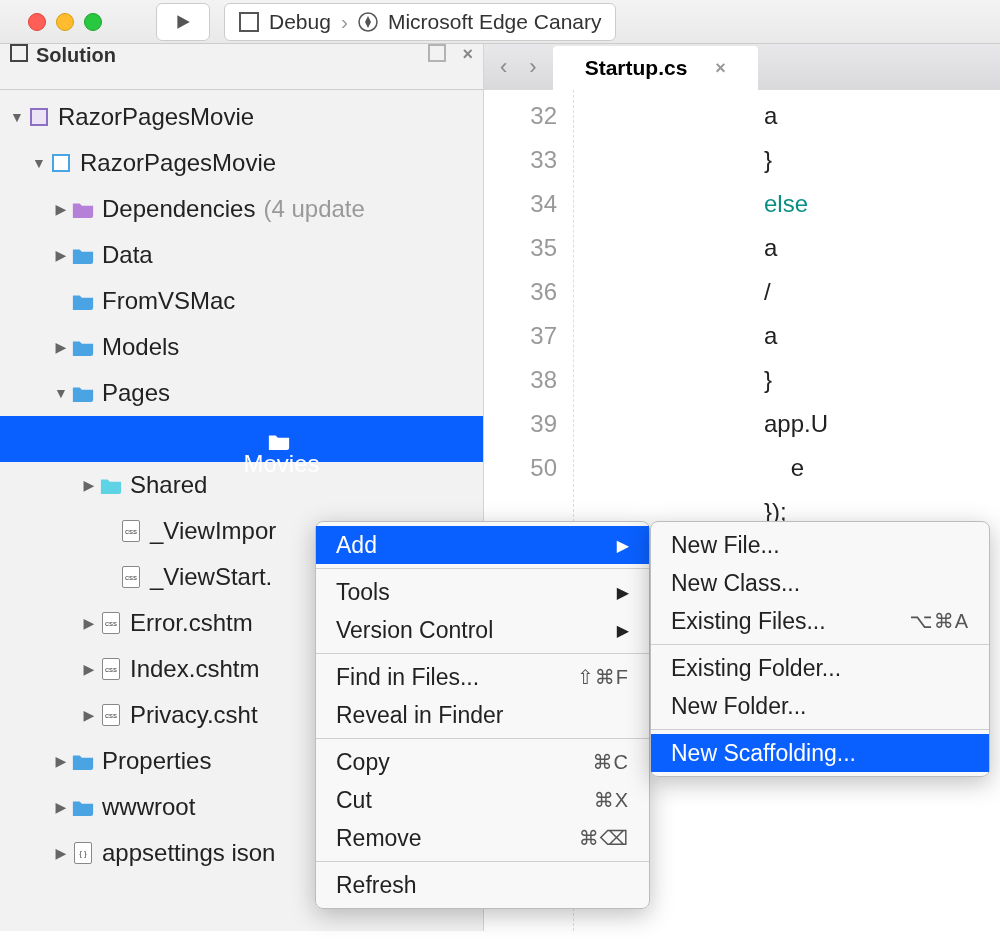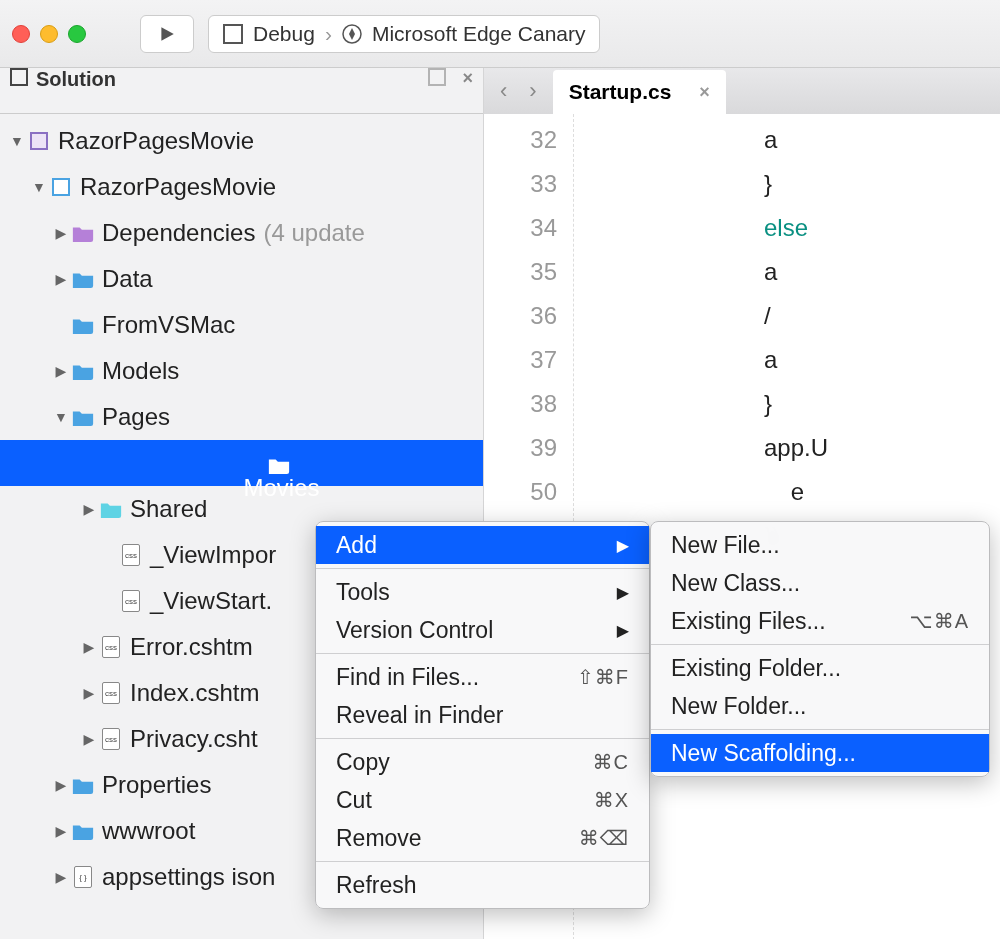--- a/index.html
+++ b/index.html
@@ -1,19 +1,19 @@
 <!DOCTYPE html>
 <html><head>
 <meta charset="utf-8">
 <style>
   * { box-sizing: border-box; margin: 0; padding: 0; font-family: -apple-system, "Helvetica Neue", Arial, sans-serif; }
   body { width: 1000px; height: 939px; background: #fff; overflow: hidden; }
 
   
-  .titlebar { height: 68px; background: linear-gradient(#f3f3f4,#e9e9ea); border-bottom: 1px solid #ccc; display: flex; align-items: center; padding: 0 12px; gap: 14px; }
+  .titlebar { height: 44px; background: linear-gradient(#f3f3f4,#e9e9ea); border-bottom: 1px solid #ccc; display: flex; align-items: center; padding: 0 28px; gap: 14px; }
   .traffic { display: flex; gap: 10px; }
   .dot { width: 18px; height: 18px; border-radius: 50%; }
   .dot.red { background:#ff5f57; border:1px solid #e1413a; }
   .dot.yellow { background:#febc2e; border:1px solid #d99d13; }
   .dot.green { background:#28c840; border:1px solid #1ba52d; }
   .playbtn { width:54px; height:38px; border:1px solid #ccc; border-radius:6px; background:#fff; display:flex; align-items:center; justify-content:center; margin-left:40px;}
   .playbtn svg { width:18px; height:18px; }
   .breadcrumb { height:38px; border:1px solid #ccc; border-radius:6px; background:#fff; display:flex; align-items:center; padding:0 14px; gap:10px; font-size:21px; color:#333; }
   .breadcrumb .sq { width:20px; height:20px; border:2px solid #555; display:inline-block; }
   .breadcrumb .chev { color:#999; }
@@ -42,21 +42,21 @@
   .row.selected { background:#0a60ff; color:#fff;flex-direction:column; }
   .row.selected .twisty { color:#fff; }
   .row.selected svg .folder-white { fill:#fff; }
 
   .ind0 { padding-left:8px;} .ind1 { padding-left:30px;} .ind2 { padding-left:52px;} .ind3{ padding-left:80px;} .ind4{ padding-left:100px;}
 
   
   .editor { flex:1; background:#fff; display:flex; flex-direction:column; }
   .tabbar { height:46px; background:linear-gradient(#e8e8ea,#d9d9db); display:flex; align-items:center; padding:0 10px; gap:10px;}
   .navarr { font-size:22px; color:#888; padding:0 6px;}
-  .tab { background:#fff; height:44px; display:flex; align-items:center; padding:0 16px; font-size:21px; font-weight:600; border-radius:4px 4px 0 0; gap:28px; margin-top:2px;}
+  .tab { background:#fff; height:44px; display:flex; align-items:center; padding:0 32px; font-size:21px; font-weight:600; border-radius:4px 4px 0 0; gap:28px; margin-top:2px;}
   .tab .x { color:#999; font-size:18px; }
   .crumb2 { height:34px; display:flex; align-items:center; padding:0 14px; font-size:20px; color:#555; border-bottom:1px solid #ddd;}
   .code { flex:1; display:flex; font-family: ui-monospace, Menlo, monospace; font-size:24px; overflow:hidden;}
   .gutter { width:90px; text-align:right; color:#999; padding:4px 16px 0 0; line-height:44px; border-right:1px dashed #ddd; position:relative;}
   .codearea { flex:1; padding:4px 0 0 10px; line-height:44px; white-space:pre; color:#222; }
   .kw { color:#0a9082; font-weight:500;}
 
   
   .menu { position:absolute; background:rgba(248,248,249,.98); border:1px solid #bcbcbe; border-radius:8px; box-shadow:0 6px 24px rgba(0,0,0,.25); font-size:23px; color:#222; padding:4px 0; backdrop-filter:blur(6px);}
   .menu .mitem { height:38px; display:flex; align-items:center; padding:1px 20px; gap:10px; justify-content:space-between;}

